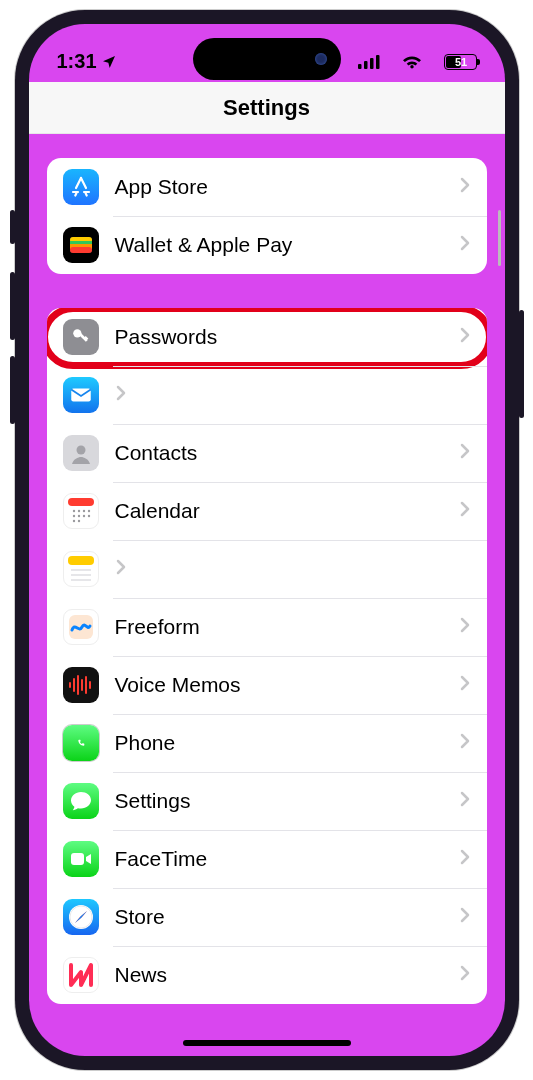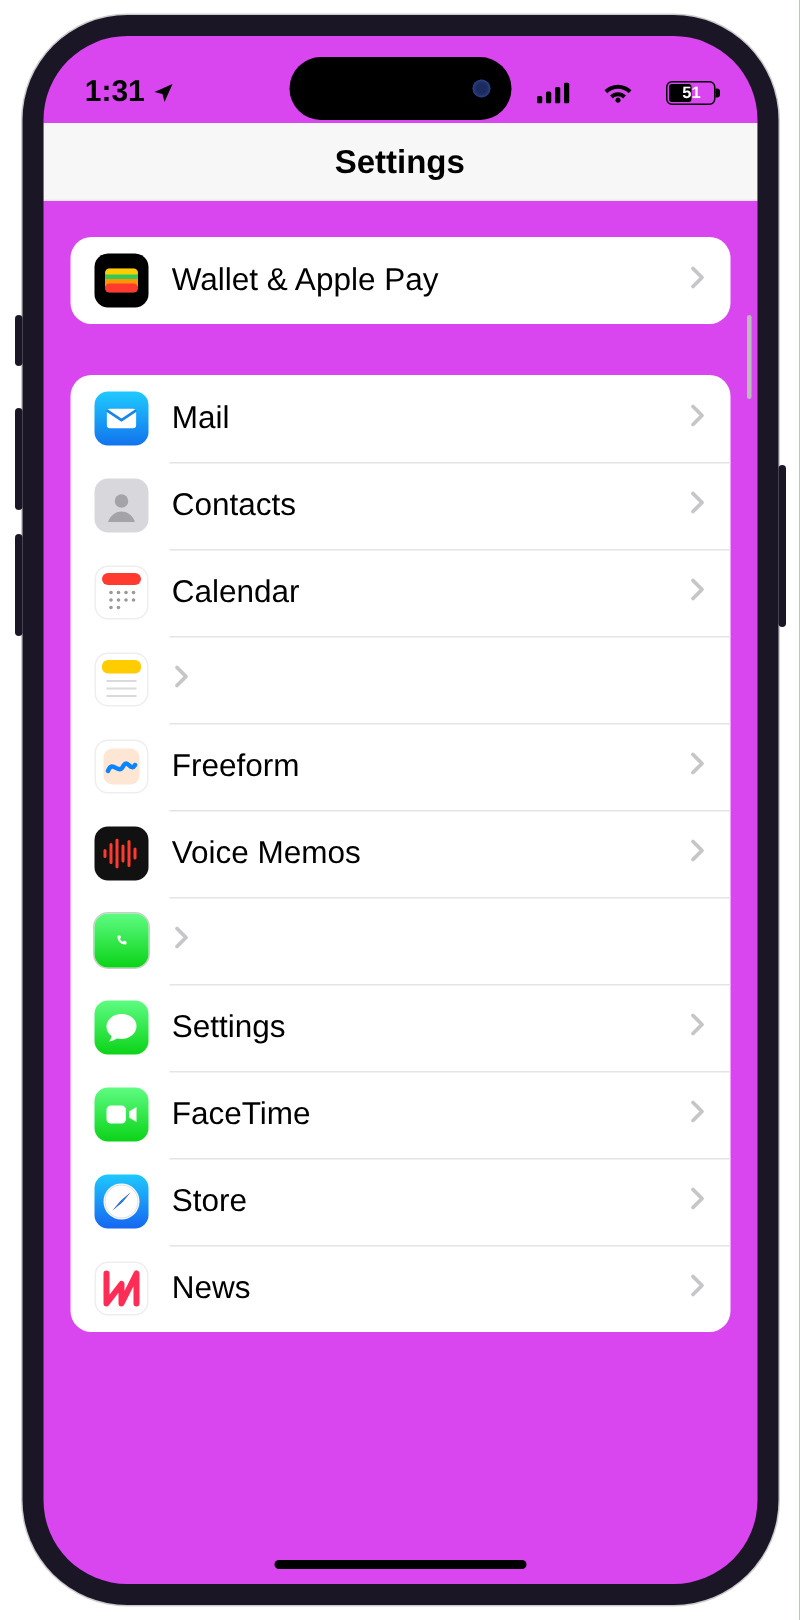--- a/index.html
+++ b/index.html
@@ -228,44 +228,73 @@
 
     <div class="nav">
       <span>Settings</span>
     </div>
 
     <div class="content">
       <div class="scroll-ind"></div>
       <div id="groups">
           <div class="group">
             <div class="row">
+              <div class="icon appstore">
+                <svg width="24" height="24" viewBox="0 0 24 24" fill="none" stroke="#fff" stroke-width="2.2" stroke-linecap="round">
+                  <path d="M12 3 L7 13"></path>
+                  <path d="M12 3 L17 13"></path>
+                  <path d="M4 17h5"></path>
+                  <path d="M15 17h5"></path>
+                  <path d="M6.3 20.5 L7.4 18.3"></path>
+                  <path d="M17.7 20.5 L16.6 18.3"></path>
+                </svg>
+              </div>
+              <div class="label">App Store</div>
+              <div class="chev"><svg width="12" height="18" viewBox="0 0 12 18" fill="none" stroke="currentColor" stroke-width="2.5" stroke-linecap="round" stroke-linejoin="round">
+                  <polyline points="3 3 9 9 3 15"></polyline>
+                </svg></div>
+            </div>
+            <div class="row">
               <div class="icon wallet">
                 <svg width="30" height="30" viewBox="0 0 30 30">
                   <rect x="4" y="7" width="22" height="16" rx="3" fill="#3a3a3c"></rect>
                   <rect x="4" y="7" width="22" height="6" rx="3" fill="#ffcc00"></rect>
                   <rect x="4" y="11" width="22" height="5" fill="#34c759"></rect>
                   <rect x="4" y="14" width="22" height="5" fill="#ff9500"></rect>
                   <rect x="4" y="17" width="22" height="6" rx="3" fill="#ff3b30"></rect>
                 </svg>
               </div>
               <div class="label">Wallet &amp; Apple Pay</div>
               <div class="chev"><svg width="12" height="18" viewBox="0 0 12 18" fill="none" stroke="currentColor" stroke-width="2.5" stroke-linecap="round" stroke-linejoin="round">
                   <polyline points="3 3 9 9 3 15"></polyline>
                 </svg></div>
             </div>
           </div>
           <div class="group">
             <div class="row">
+              <div class="highlight"></div>
+              <div class="icon password">
+                <svg width="22" height="22" viewBox="0 0 24 24" fill="#fff">
+                  <circle cx="8" cy="8" r="4.5"></circle>
+                  <rect x="9.5" y="9.5" width="3" height="11" transform="rotate(-45 9.5 9.5)"></rect>
+                  <rect x="15" y="13" width="3" height="4" transform="rotate(-45 15 13)"></rect>
+                </svg>
+              </div>
+              <div class="label">Passwords</div>
+              <div class="chev"><svg width="12" height="18" viewBox="0 0 12 18" fill="none" stroke="currentColor" stroke-width="2.5" stroke-linecap="round" stroke-linejoin="round">
+                  <polyline points="3 3 9 9 3 15"></polyline>
+                </svg></div>
+            </div>
+            <div class="row">
               <div class="icon mail">
                 <svg width="26" height="26" viewBox="0 0 24 24" fill="#fff">
                   <rect x="3" y="6" width="18" height="12" rx="2"></rect>
                   <path d="M3 7l9 6 9-6" fill="none" stroke="#1785ee" stroke-width="1.6"></path>
                 </svg>
               </div>
-              <div class="label">Mail</div>
               <div class="chev"><svg width="12" height="18" viewBox="0 0 12 18" fill="none" stroke="currentColor" stroke-width="2.5" stroke-linecap="round" stroke-linejoin="round">
                   <polyline points="3 3 9 9 3 15"></polyline>
                 </svg></div>
             </div>
             <div class="row">
               <div class="icon contacts">
                 <svg width="30" height="30" viewBox="0 0 30 30">
                   <rect x="3" y="3" width="24" height="24" rx="6" fill="#d8d8dc"></rect>
                   <circle cx="15" cy="12" r="4.5" fill="#a3a3a8"></circle>
                   <path d="M6 26c1.5-5 6-7 9-7s7.5 2 9 7" fill="#a3a3a8"></path>
@@ -339,20 +368,21 @@
               <div class="chev"><svg width="12" height="18" viewBox="0 0 12 18" fill="none" stroke="currentColor" stroke-width="2.5" stroke-linecap="round" stroke-linejoin="round">
                   <polyline points="3 3 9 9 3 15"></polyline>
                 </svg></div>
             </div>
             <div class="row">
               <div class="icon phone">
                 <svg width="22" height="22" viewBox="0 0 24 24" fill="#fff">
                   <path d="M6 2c-1 0-2 .8-2 2 0 9 7 16 16 16 1.2 0 2-1 2-2v-3c0-.8-.6-1.5-1.4-1.7l-3-.8c-.7-.2-1.4.1-1.8.7l-1 1.5c-2.6-1.3-4.7-3.4-6-6l1.5-1c.6-.4.9-1.1.7-1.8l-.8-3C10 2.6 9.3 2 8.5 2H6z"></path>
                 </svg>
               </div>
+              <div class="label">Phone</div>
               <div class="chev"><svg width="12" height="18" viewBox="0 0 12 18" fill="none" stroke="currentColor" stroke-width="2.5" stroke-linecap="round" stroke-linejoin="round">
                   <polyline points="3 3 9 9 3 15"></polyline>
                 </svg></div>
             </div>
             <div class="row">
               <div class="icon messages">
                 <svg width="24" height="24" viewBox="0 0 24 24" fill="#fff">
                   <path d="M12 3C6.5 3 2 6.8 2 11.5c0 2.5 1.3 4.7 3.4 6.2-.2 1.2-.8 2.6-1.7 3.6 1.9-.2 3.8-1 5.2-2 .9.2 2 .3 3.1.3 5.5 0 10-3.8 10-8.5S17.5 3 12 3z"></path>
                 </svg>
               </div>

